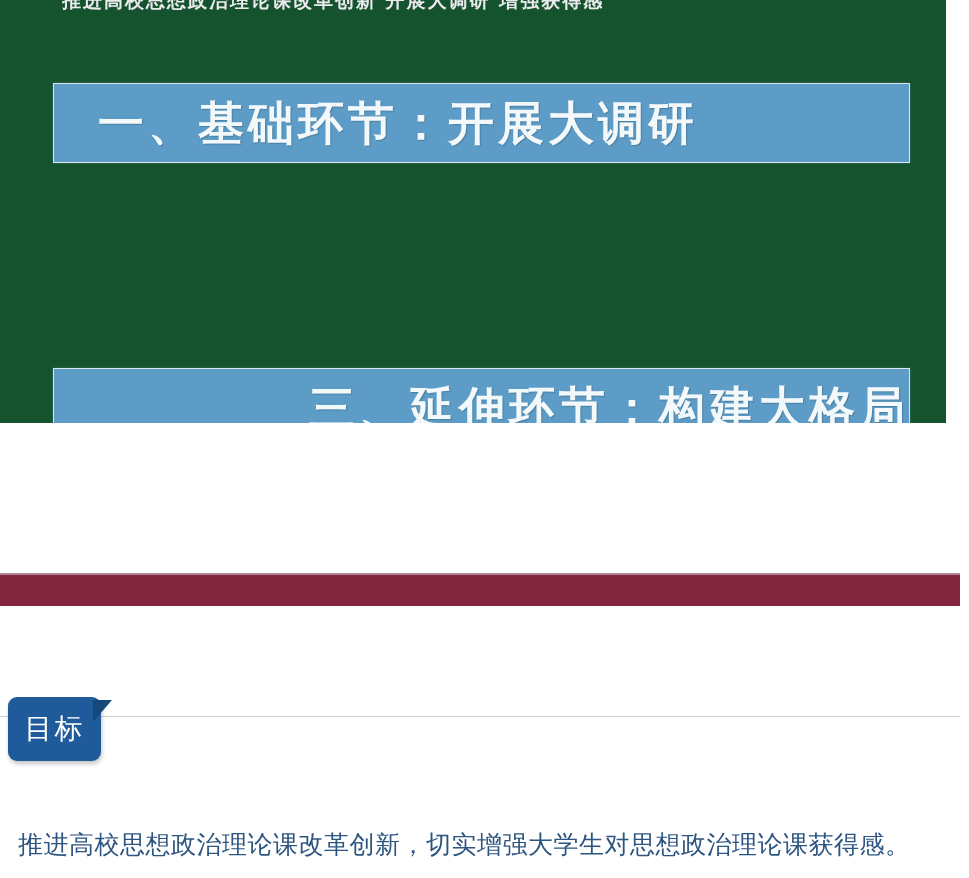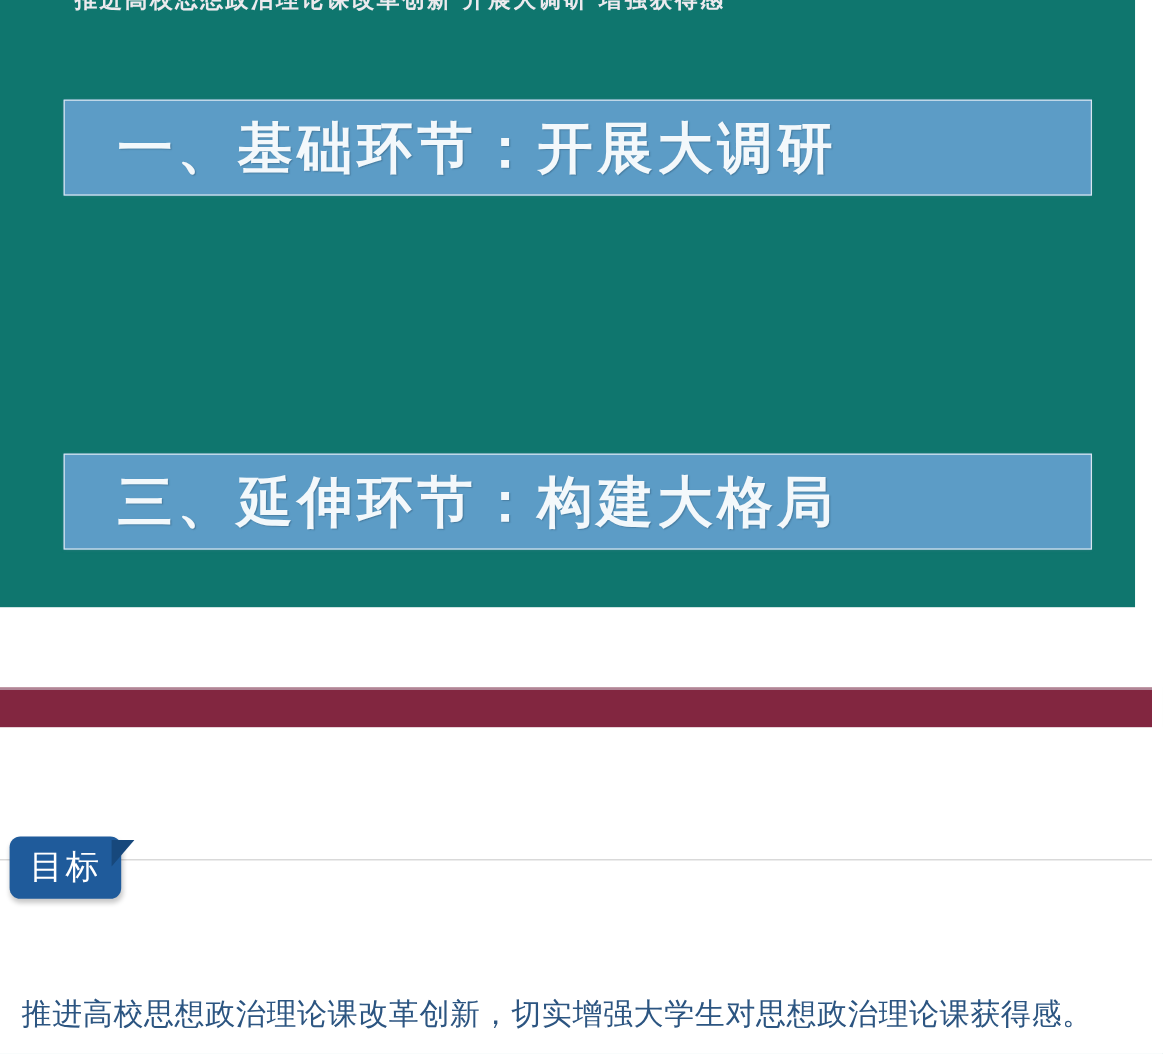--- a/index.html
+++ b/index.html
@@ -21,22 +21,22 @@
     height: 878px;
     background: #ffffff;
   }
 
   
   .slide-area {
     position: absolute;
     left: 0;
     top: 0;
     width: 946px;
-    height: 506px;
-    background: #0f766e;
+    height: 423px;
+    background: #14532d;
     overflow: hidden;
   }
   .slide-area-filler {
     position: absolute;
     left: 946px;
     top: 0;
     width: 23px;
     height: 573px;
     background: #ffffff;
   }
@@ -78,21 +78,21 @@
     color: #f3f8fb;
     font-size: 46px;
     font-weight: 700;
     letter-spacing: 4px;
     line-height: 1;
     white-space: nowrap;
     text-shadow: 1px 1px 1px rgba(50,90,120,0.45);
   }
   #bar-1 { top: 83px; }
   #bar-2 { top: 218px; }
-  #bar-3 { top: 378px; }
+  #bar-3 { top: 368px; justify-content: flex-end; }
 
   
   .divider-band {
     position: absolute;
     left: 0;
     top: 573px;
     width: 960px;
     height: 33px;
     background: #822640;
     border-top: 2px solid #b08596;
@@ -115,21 +115,21 @@
     width: 960px;
     height: 1px;
     background: #d0d0d0;
   }
 
   .tab {
     position: absolute;
     left: 8px;
     top: 91px;
     width: 93px;
-    height: 52px;
+    height: 64px;
     background: #1f5b9b;
     border-radius: 9px;
     box-shadow: 1px 3px 4px rgba(0,0,0,0.22);
     display: flex;
     align-items: center;
     justify-content: center;
   }
   .tab-label {
     color: #ffffff;
     font-size: 28px;

